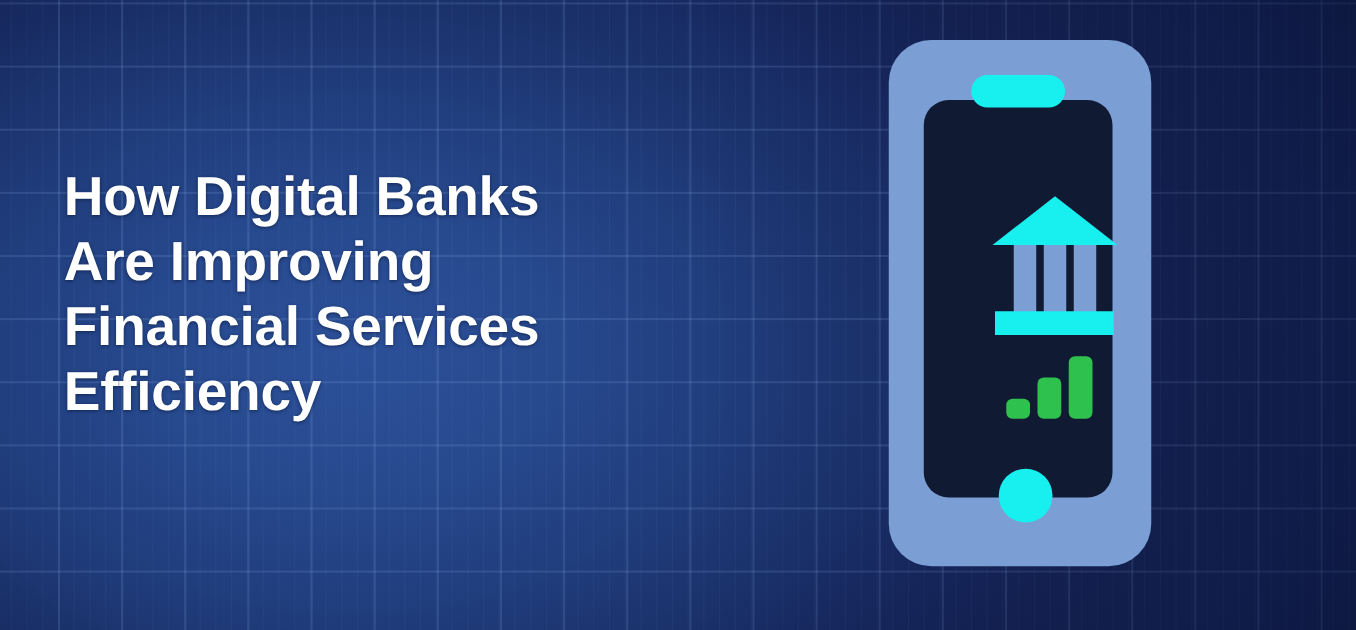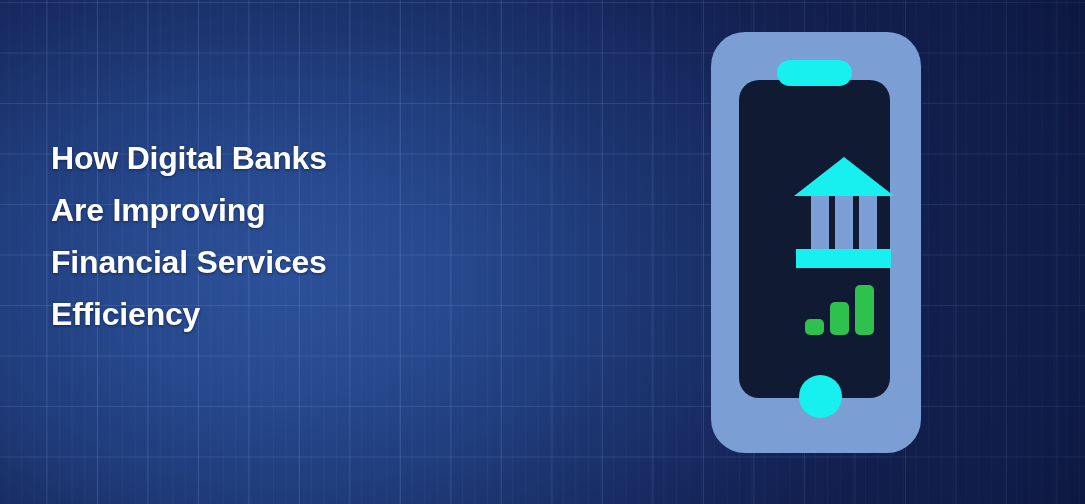--- a/index.html
+++ b/index.html
@@ -56,21 +56,21 @@
     background-position: -2px 0;
   }
 
   
   .headline {
     position: absolute;
     left: 51px;
     top: 132px;
     width: 470px;
     color: #ffffff;
-    font-size: 32px;
+    font-size: 44px;
     font-weight: bold;
     line-height: 52px;
     letter-spacing: -0.2px;
     text-shadow: 0 1px 3px rgba(4,12,38,0.55);
     white-space: pre-line;
   }
 
   
   .phone-wrap {
     position: absolute;

